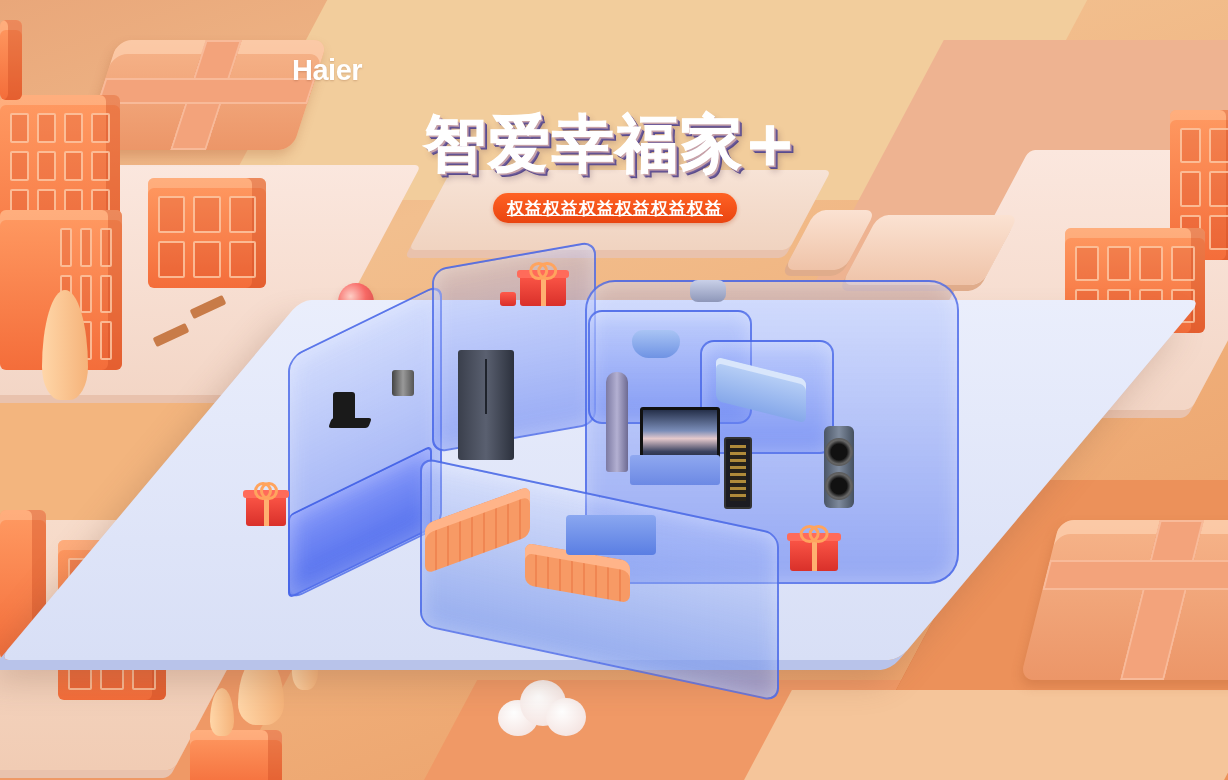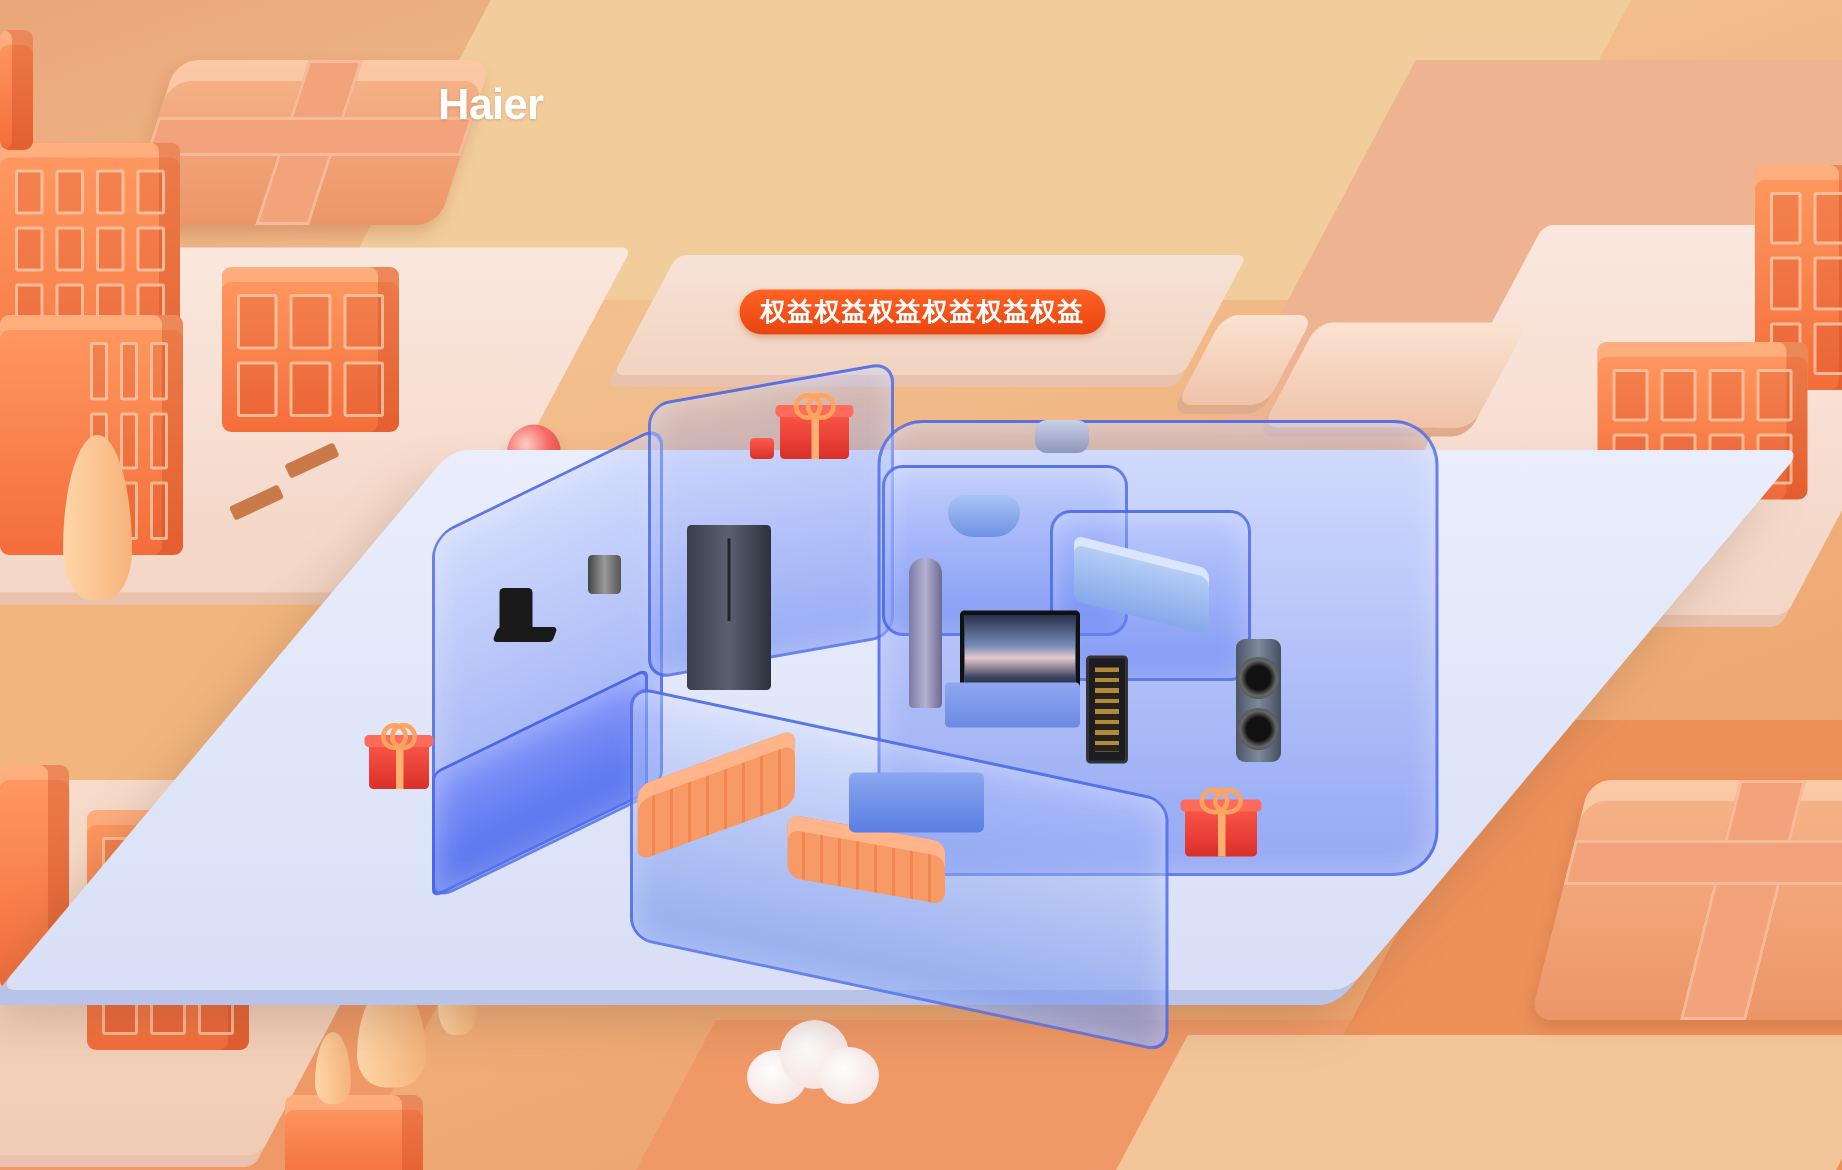--- a/index.html
+++ b/index.html
@@ -89,20 +89,21 @@
     font-family: "DejaVu Sans", sans-serif; font-weight: 900; font-size: 62px; letter-spacing: 2px; line-height: 76px;
     text-shadow: 2px 2px 0 #c7a2a9, 3px 3px 0 #6f5d9c, 4px 4px 0 #5a4b8a, 5px 6px 6px rgba(80,50,70,0.3);
     -webkit-text-stroke: 1px #ffffff;
   }
   .headline-plus { font-size: 62px; }
   .pill {
     position: absolute; left: 493px; top: 193px; height: 30px; padding: 0 14px;
     background: linear-gradient(180deg,#ff6224,#e94410); color: #ffffff; border-radius: 16px;
     font-family: "DejaVu Sans", sans-serif; font-weight: 700; font-size: 17px; line-height: 30px; letter-spacing: 1px;
     box-shadow: 0 2px 4px rgba(180,60,20,0.3);
+    text-decoration: underline;
   }
 </style>
 </head>
 <body>
 
 <div class="stage">
 
   <div class="tile tile-top-center stripes"></div>
   <div class="tile tile-top-right"></div>
   <div class="tile tile-left-floor stripes"></div>
@@ -282,15 +283,18 @@
   </div>
   <div class="gift" style="left:790px; top:525px; width:48px; height:46px;">
     <div class="box" style="height:36px;">
         <div class="ribbon-v"></div>
       </div>
     <div class="lid" style="top:8px; height:8px;"></div>
     <div class="bow" style="top:0;"></div>
   </div>
 
   <div class="logo">Haier</div>
+  <div class="headline">
+    <span>智爱幸福家</span><span class="headline-plus">+</span>
+  </div>
   <div class="pill">权益权益权益权益权益权益</div>
 
 </div>
 
 </body></html>

